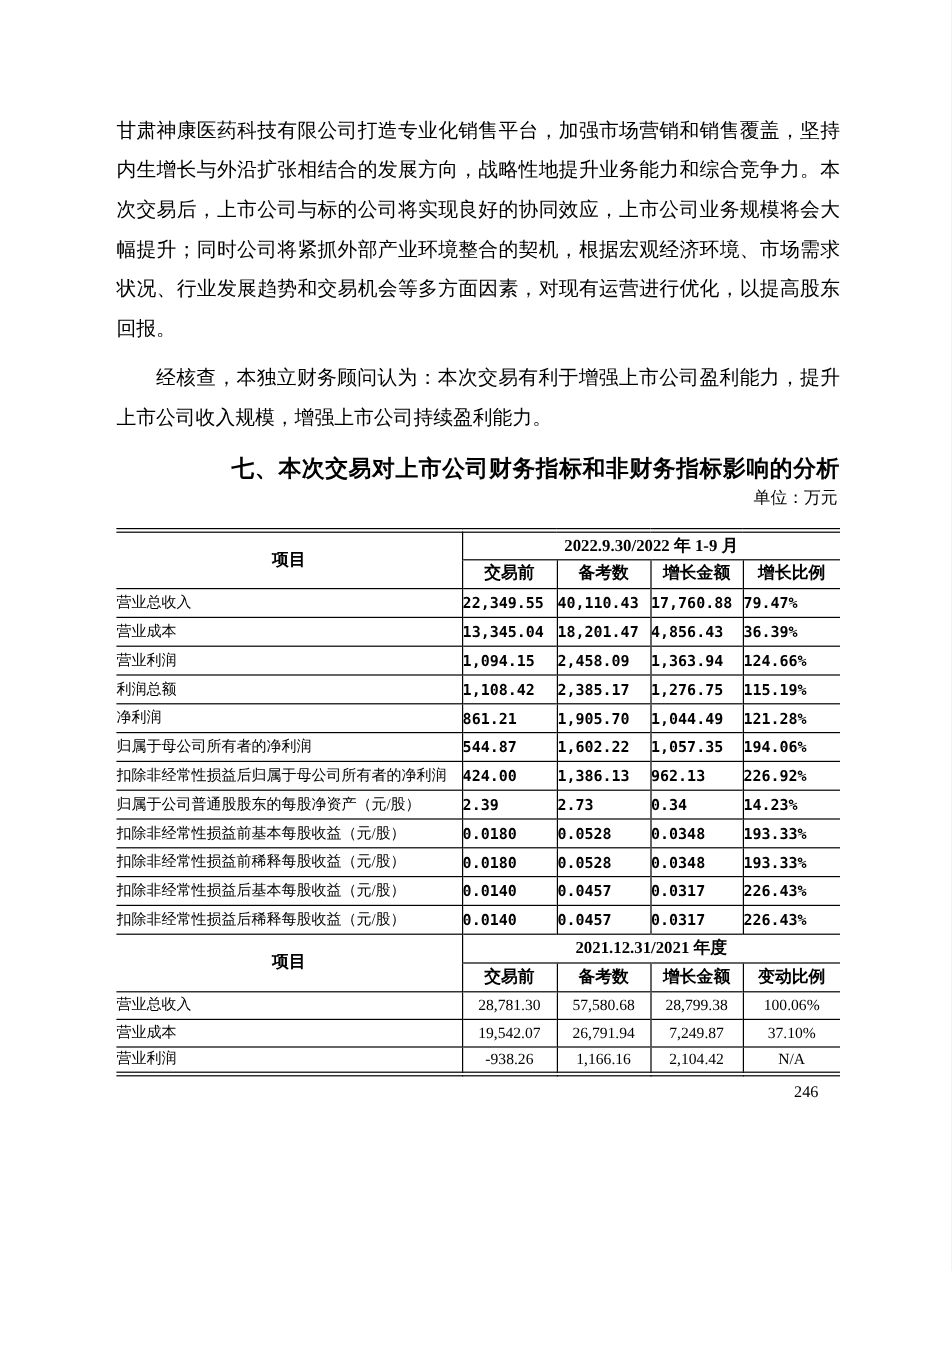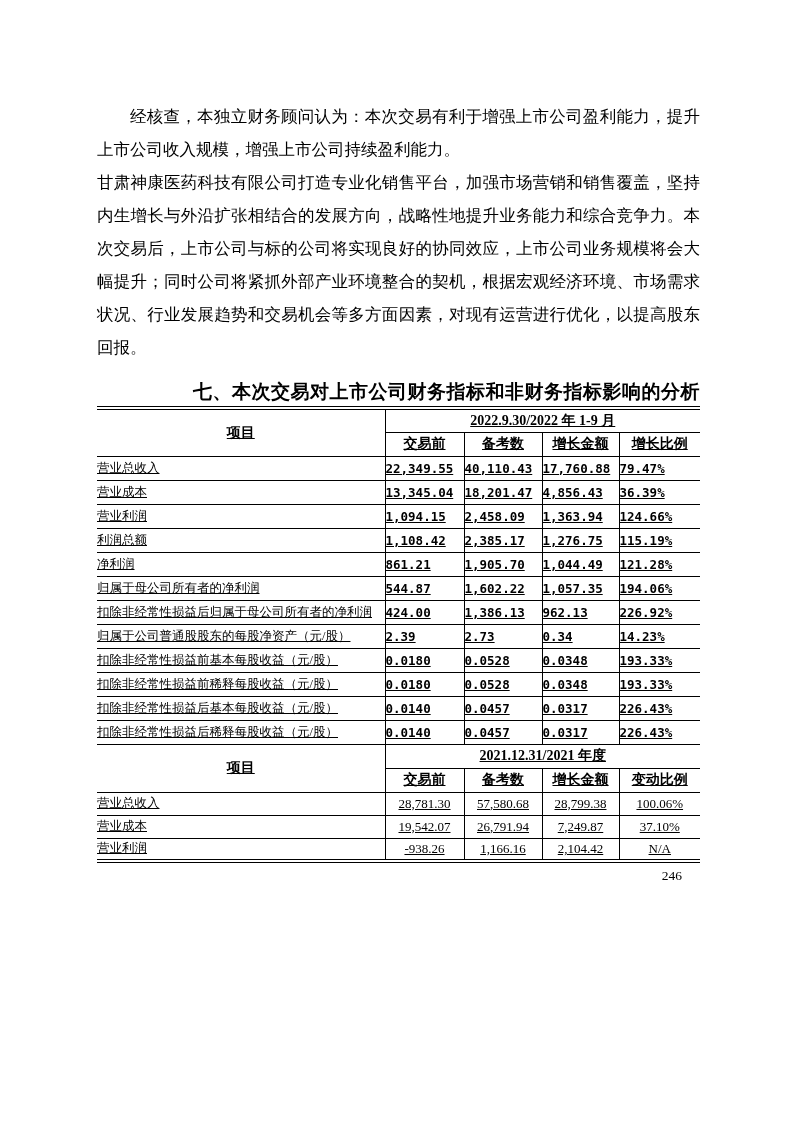--- a/index.html
+++ b/index.html
@@ -53,21 +53,20 @@
     margin-top: 0;
     padding-right: 2px;
   }
   table.fin {
     width: 603px;
     border-collapse: collapse;
     table-layout: fixed;
     border-top: 4px double #000;
     border-bottom: 4px double #000;
     margin-top: 0;
-    text-decoration: underline;
   }
   table.fin col.c0 { width: 288px; }
   table.fin col.c1 { width: 79px; }
   table.fin col.c2 { width: 78px; }
   table.fin col.c3 { width: 77px; }
   table.fin col.c4 { width: 81px; }
   table.fin th, table.fin td {
     border-top: 1px solid #000;
     border-left: 1px solid #000;
     padding: 0;
@@ -118,28 +117,29 @@
     margin-top: 5px;
     padding-right: 18px;
   }
 </style>
 </head>
 <body>
 
 <div class="page">
   <div class="content">
 
+    <p class="body-par">甘肃神康医药科技有限公司打造专业化销售平台，加强市场营销和销售覆盖，坚持内生增长与外沿扩张相结合的发展方向，战略性地提升业务能力和综合竞争力。本次交易后，上市公司与标的公司将实现良好的协同效应，上市公司业务规模将会大幅提升；同时公司将紧抓外部产业环境整合的契机，根据宏观经济环境、市场需求状况、行业发展趋势和交易机会等多方面因素，对现有运营进行优化，以提高股东回报。</p>
+
     <p class="body-par indent par-2">经核查，本独立财务顾问认为：本次交易有利于增强上市公司盈利能力，提升上市公司收入规模，增强上市公司持续盈利能力。</p>
 
-    <p class="body-par">甘肃神康医药科技有限公司打造专业化销售平台，加强市场营销和销售覆盖，坚持内生增长与外沿扩张相结合的发展方向，战略性地提升业务能力和综合竞争力。本次交易后，上市公司与标的公司将实现良好的协同效应，上市公司业务规模将会大幅提升；同时公司将紧抓外部产业环境整合的契机，根据宏观经济环境、市场需求状况、行业发展趋势和交易机会等多方面因素，对现有运营进行优化，以提高股东回报。</p>
-
     <h1 class="heading-1">七、本次交易对上市公司财务指标和非财务指标影响的分析</h1>
 
 
 
+    <p class="unit-line">单位：万元</p>
 
     <table class="fin">
       <colgroup>
         <col class="c0">
           <col class="c1">
           <col class="c2">
           <col class="c3">
           <col class="c4">
       </colgroup>
       <tbody>

